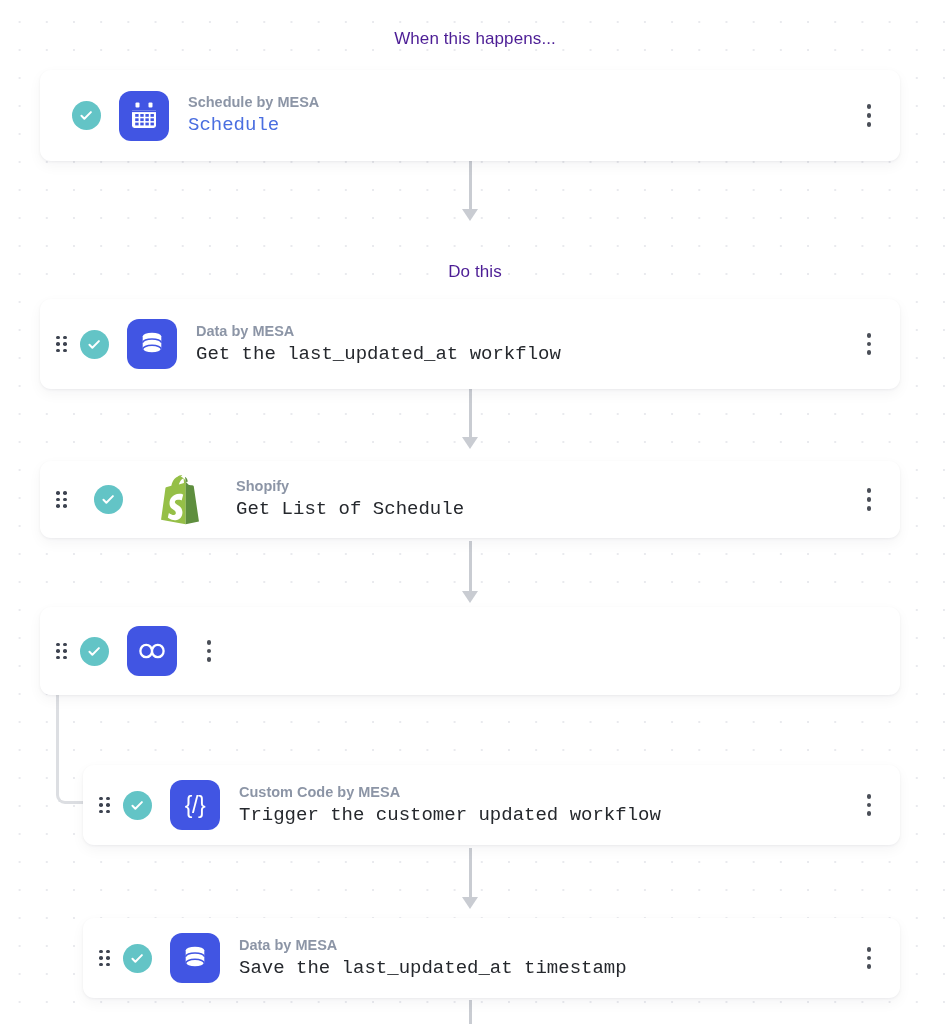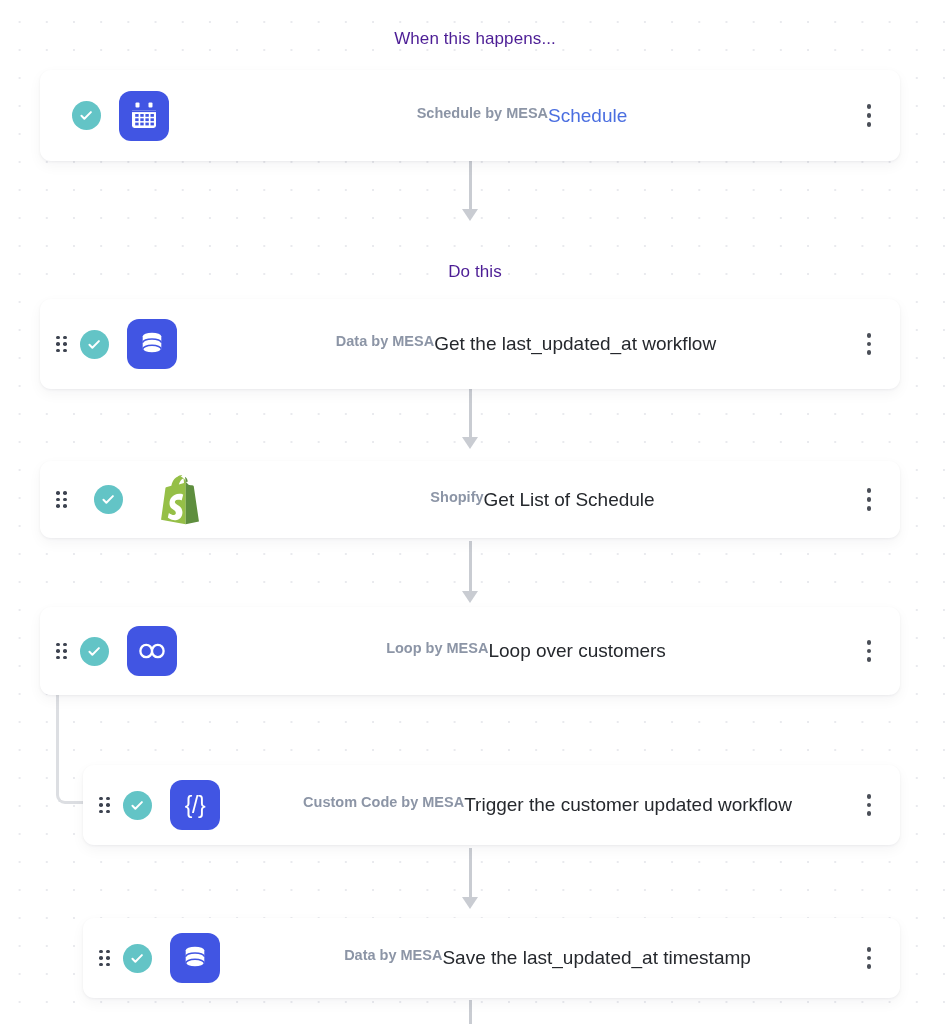--- a/index.html
+++ b/index.html
@@ -145,35 +145,36 @@
     font-weight: 400;
     letter-spacing: -0.5px;
     line-height: 1;
   }
 
   
   .card-text {
     flex: 1 1 auto;
     min-width: 0;
     display: flex;
-    flex-direction: row;
+    flex-direction: column;
     justify-content: center;
   }
   .card-app {
     font-size: 14.5px;
     color: #8c95a6;
     font-weight: 700;
     line-height: 1.45;
     white-space: nowrap;
   }
   .card-title {
     font-size: 19px;
     color: #25282d;
     line-height: 1.35;
     white-space: nowrap;
+    font-family: Liberation Mono, monospace;
   }
   .card-title.link { color: #4a6ee0; }
 
   
   .kebab {
     flex: 0 0 auto;
     width: 26px;
     height: 30px;
     margin-right: 18px;
     display: flex;
@@ -351,24 +352,20 @@
           <path d="M2.6 8.3l3.1 3.1 7-7" fill="none" stroke="#ffffff" stroke-width="2.1" stroke-linecap="round" stroke-linejoin="round"></path>
         </svg>
     </div>
     <div style="width:18px;flex:0 0 auto;"></div>
     <div class="app-icon">
       <svg width="36" height="36" viewBox="0 0 36 36">
         <path d="M18 18c0-3.4-2.5-6.2-5.8-6.2S6.4 14.6 6.4 18s2.5 6.2 5.8 6.2S18 21.4 18 18zm0 0c0 3.4 2.5 6.2 5.8 6.2s5.8-2.8 5.8-6.2-2.5-6.2-5.8-6.2S18 14.6 18 18z" fill="none" stroke="#ffffff" stroke-width="2.3"></path>
       </svg>
     </div>
     <div style="width:19px;flex:0 0 auto;"></div>
-    <div class="card-text">
-      <div class="card-app">Loop by MESA</div>
-      <div class="card-title">Loop over customers</div>
-    </div>
     <div class="kebab">
         <i></i>
         <i></i>
         <i></i>
       </div>
   </div>
 
   <div class="card" style="left:83px; top:765px; width:817px; height:80px;">
     <div class="drag-handle">
       <i></i>

